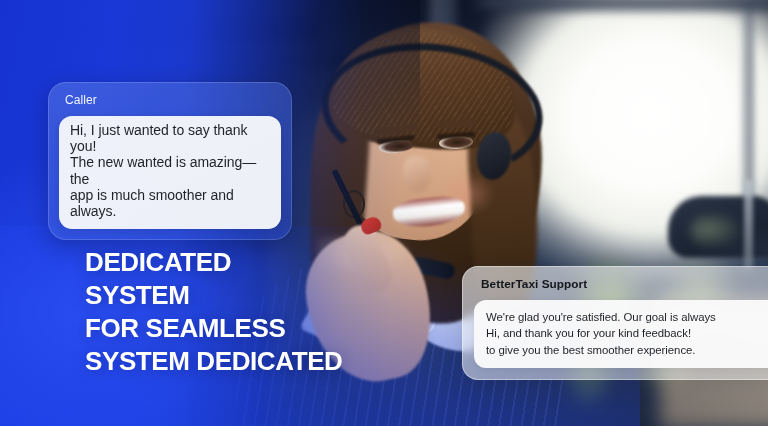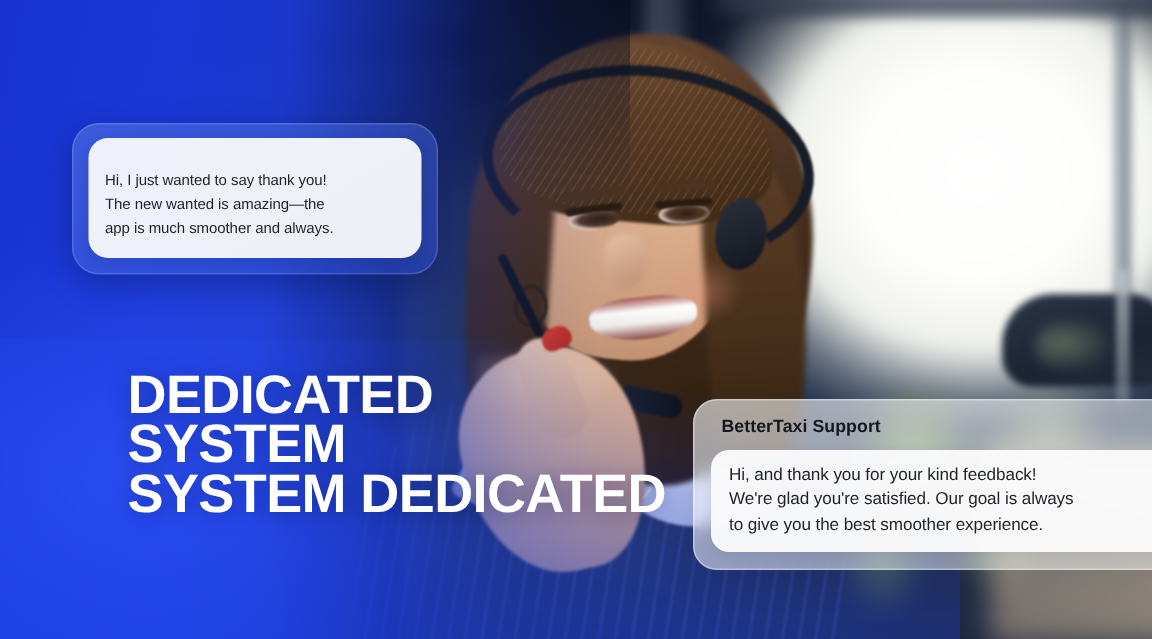--- a/index.html
+++ b/index.html
@@ -342,23 +342,23 @@
   .card-caller-title {
     color: #f2f5ff;
     font-size: 12px;
     font-weight: 400;
     letter-spacing: .1px;
     padding: 1px 0 9px 6px;
   }
   .bubble-light {
     background: rgba(247,248,250,0.96);
     border-radius: 13px;
-    padding: 21px 11px 10px 11px;
+    padding: 6px 11px 10px 11px;
     color: #1f2228;
-    font-size: 10px;
+    font-size: 14px;
     line-height: 16.2px;
     letter-spacing: -0.05px;
     box-shadow: 0 2px 8px rgba(10,20,50,0.14);
   }
 
   
   .card-support {
     position: absolute; left: 462px; top: 266px; width: 306px;
     padding: 10px 11px 12px 12px;
     border-radius: 16px 16px 16px 16px;
@@ -381,21 +381,21 @@
     font-size: 11.4px;
     line-height: 16.4px;
     letter-spacing: -0.05px;
     box-shadow: 0 2px 8px rgba(20,30,50,0.10);
   }
 
   
   .headline {
     position: absolute; left: 85px; top: 246px;
     color: #ffffff;
-    font-size: 36px;
+    font-size: 26px;
     font-weight: 700;
     line-height: 33px;
     letter-spacing: -0.4px;
     text-shadow: 0 2px 14px rgba(10,20,70,0.38);
   }
   .headline div { white-space: nowrap; }
 </style>
 </head>
 <body>
 
@@ -452,35 +452,37 @@
       <div class="nail"></div>
     </div>
 
     <div class="vignette-top"></div>
     <div class="blue-overlay"></div>
     <div class="blue-bottom"></div>
     <div class="blue-glow"></div>
   </div>
 
   <div class="card-caller">
+    <div class="card-caller-title">Caller</div>
     <div class="bubble-light">
       <div>Hi, I just wanted to say thank you!</div>
       <div>The new wanted is amazing—the</div>
       <div>app is much smoother and always.</div>
     </div>
   </div>
 
   <div class="card-support">
     <div class="card-support-title">BetterTaxi Support</div>
     <div class="bubble-support">
+      <div>We're glad you're satisfied. Our goal is always</div>
       <div>Hi, and thank you for your kind feedback!</div>
-      <div>We're glad you're satisfied. Our goal is always</div>
       <div>to give you the best smoother experience.</div>
     </div>
   </div>
 
   <div class="headline">
     <div>DEDICATED</div>
     <div>SYSTEM</div>
+    <div>FOR SEAMLESS</div>
     <div>SYSTEM DEDICATED</div>
   </div>
 
 </div>
 
 </body></html>

